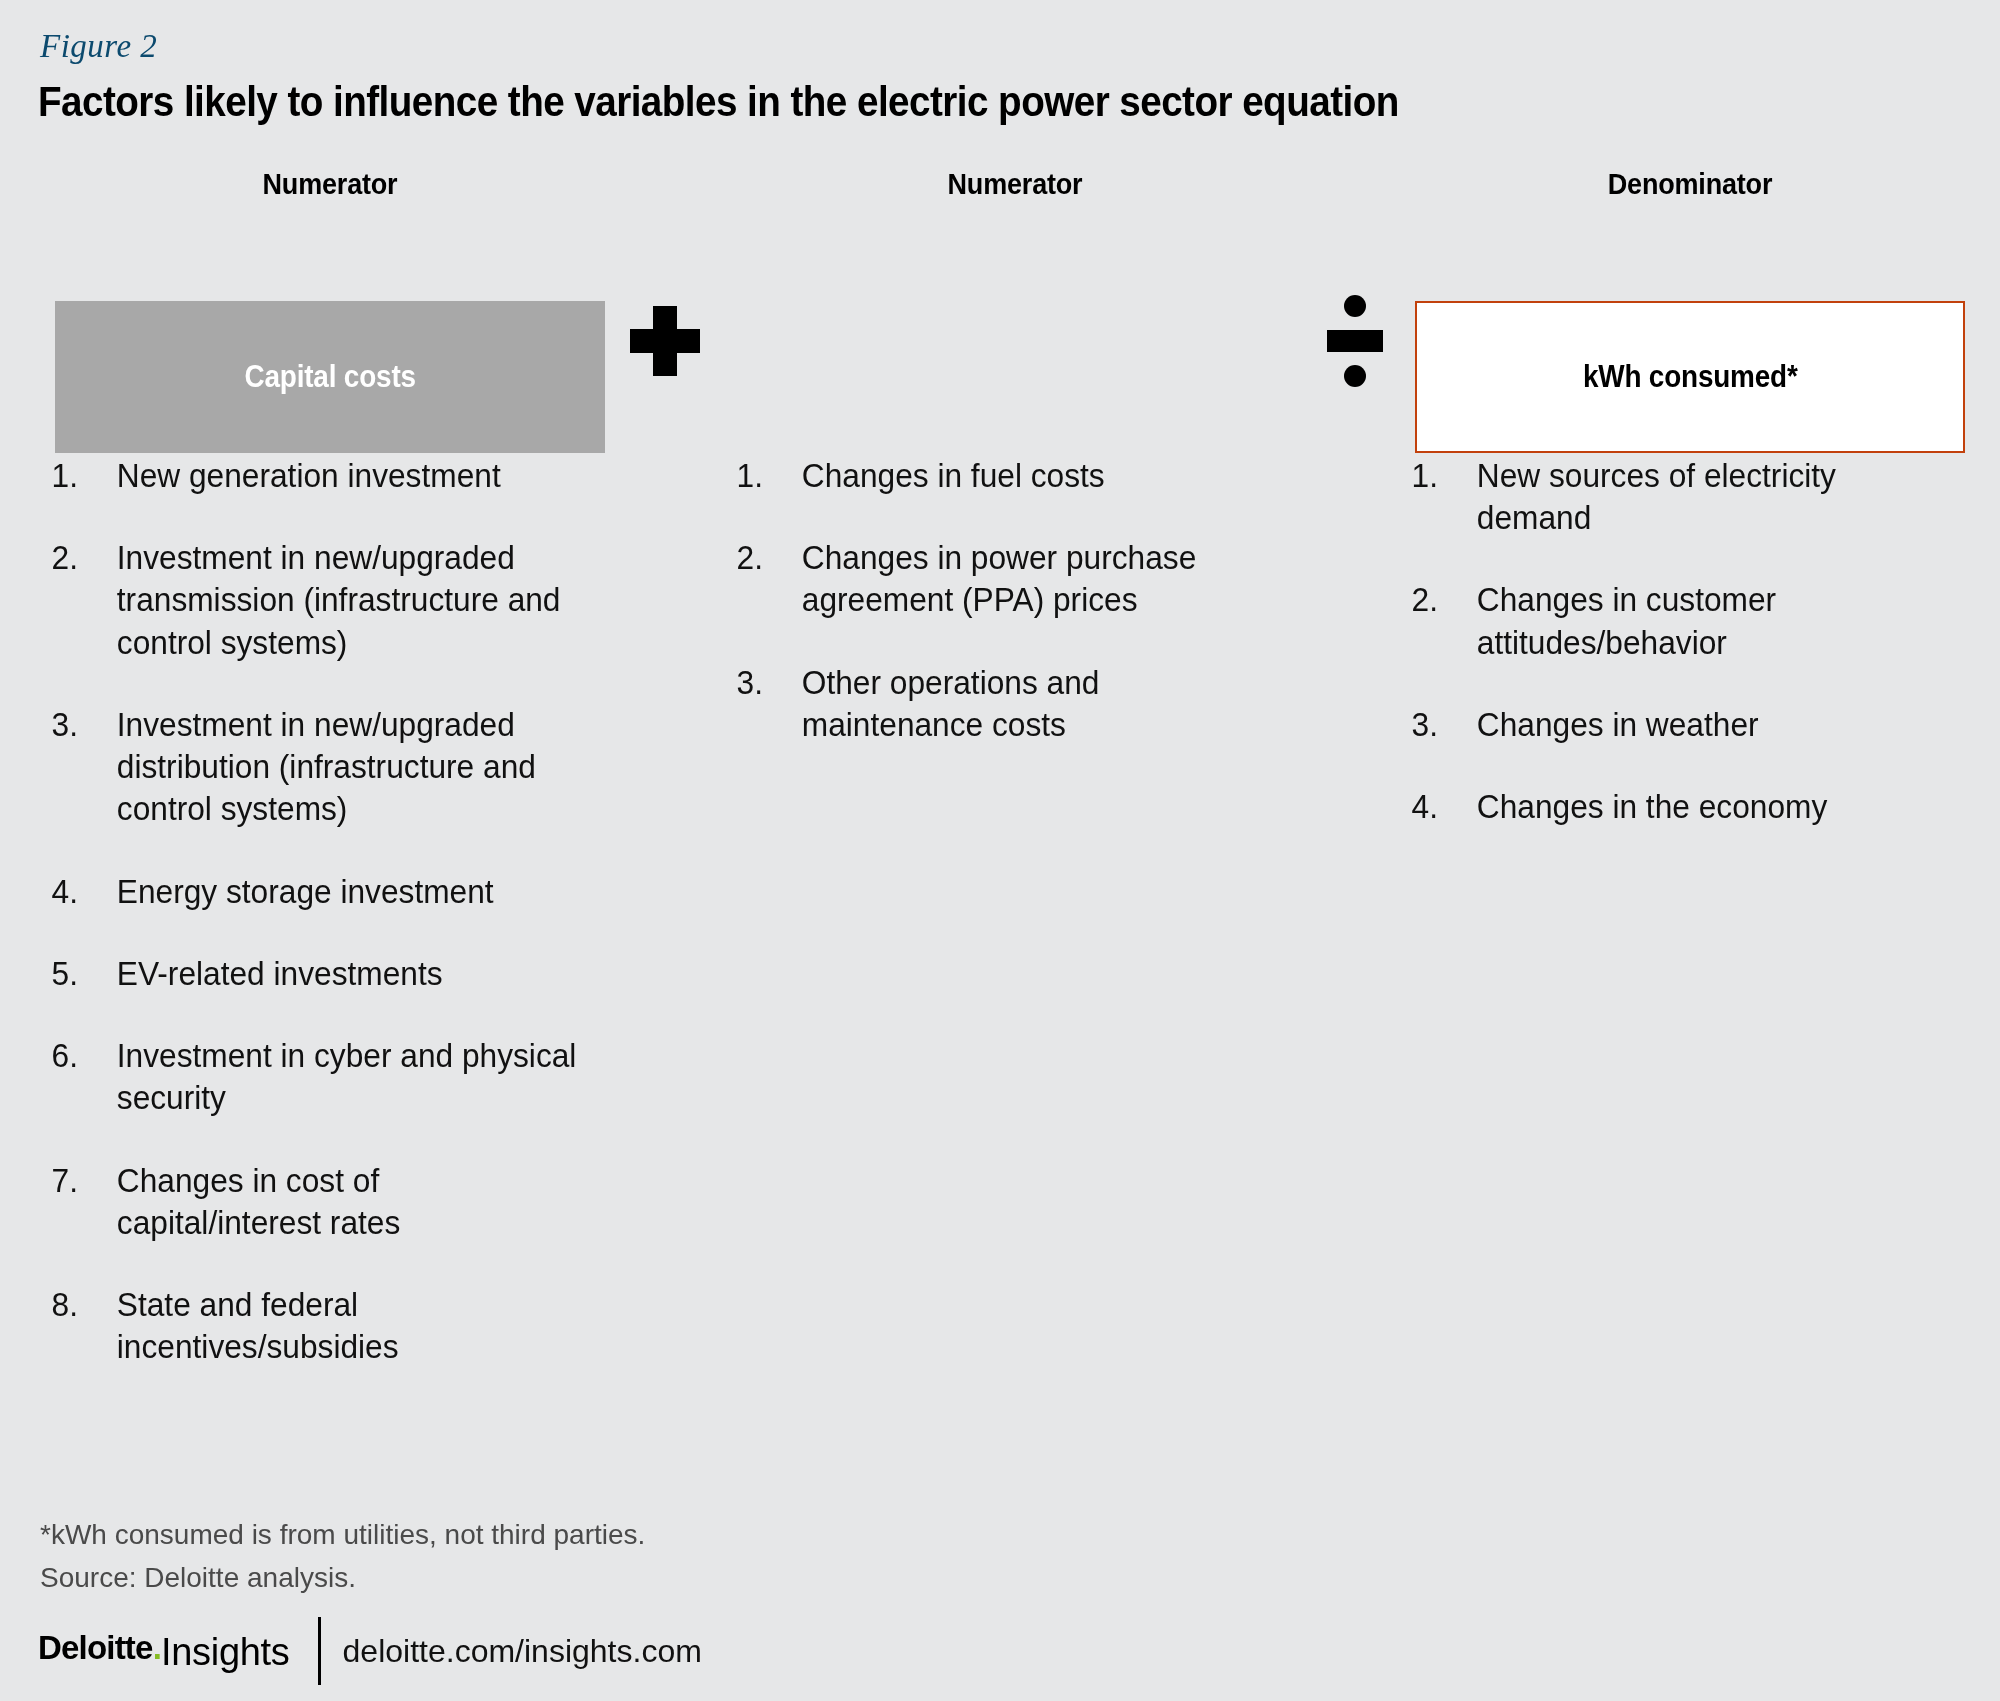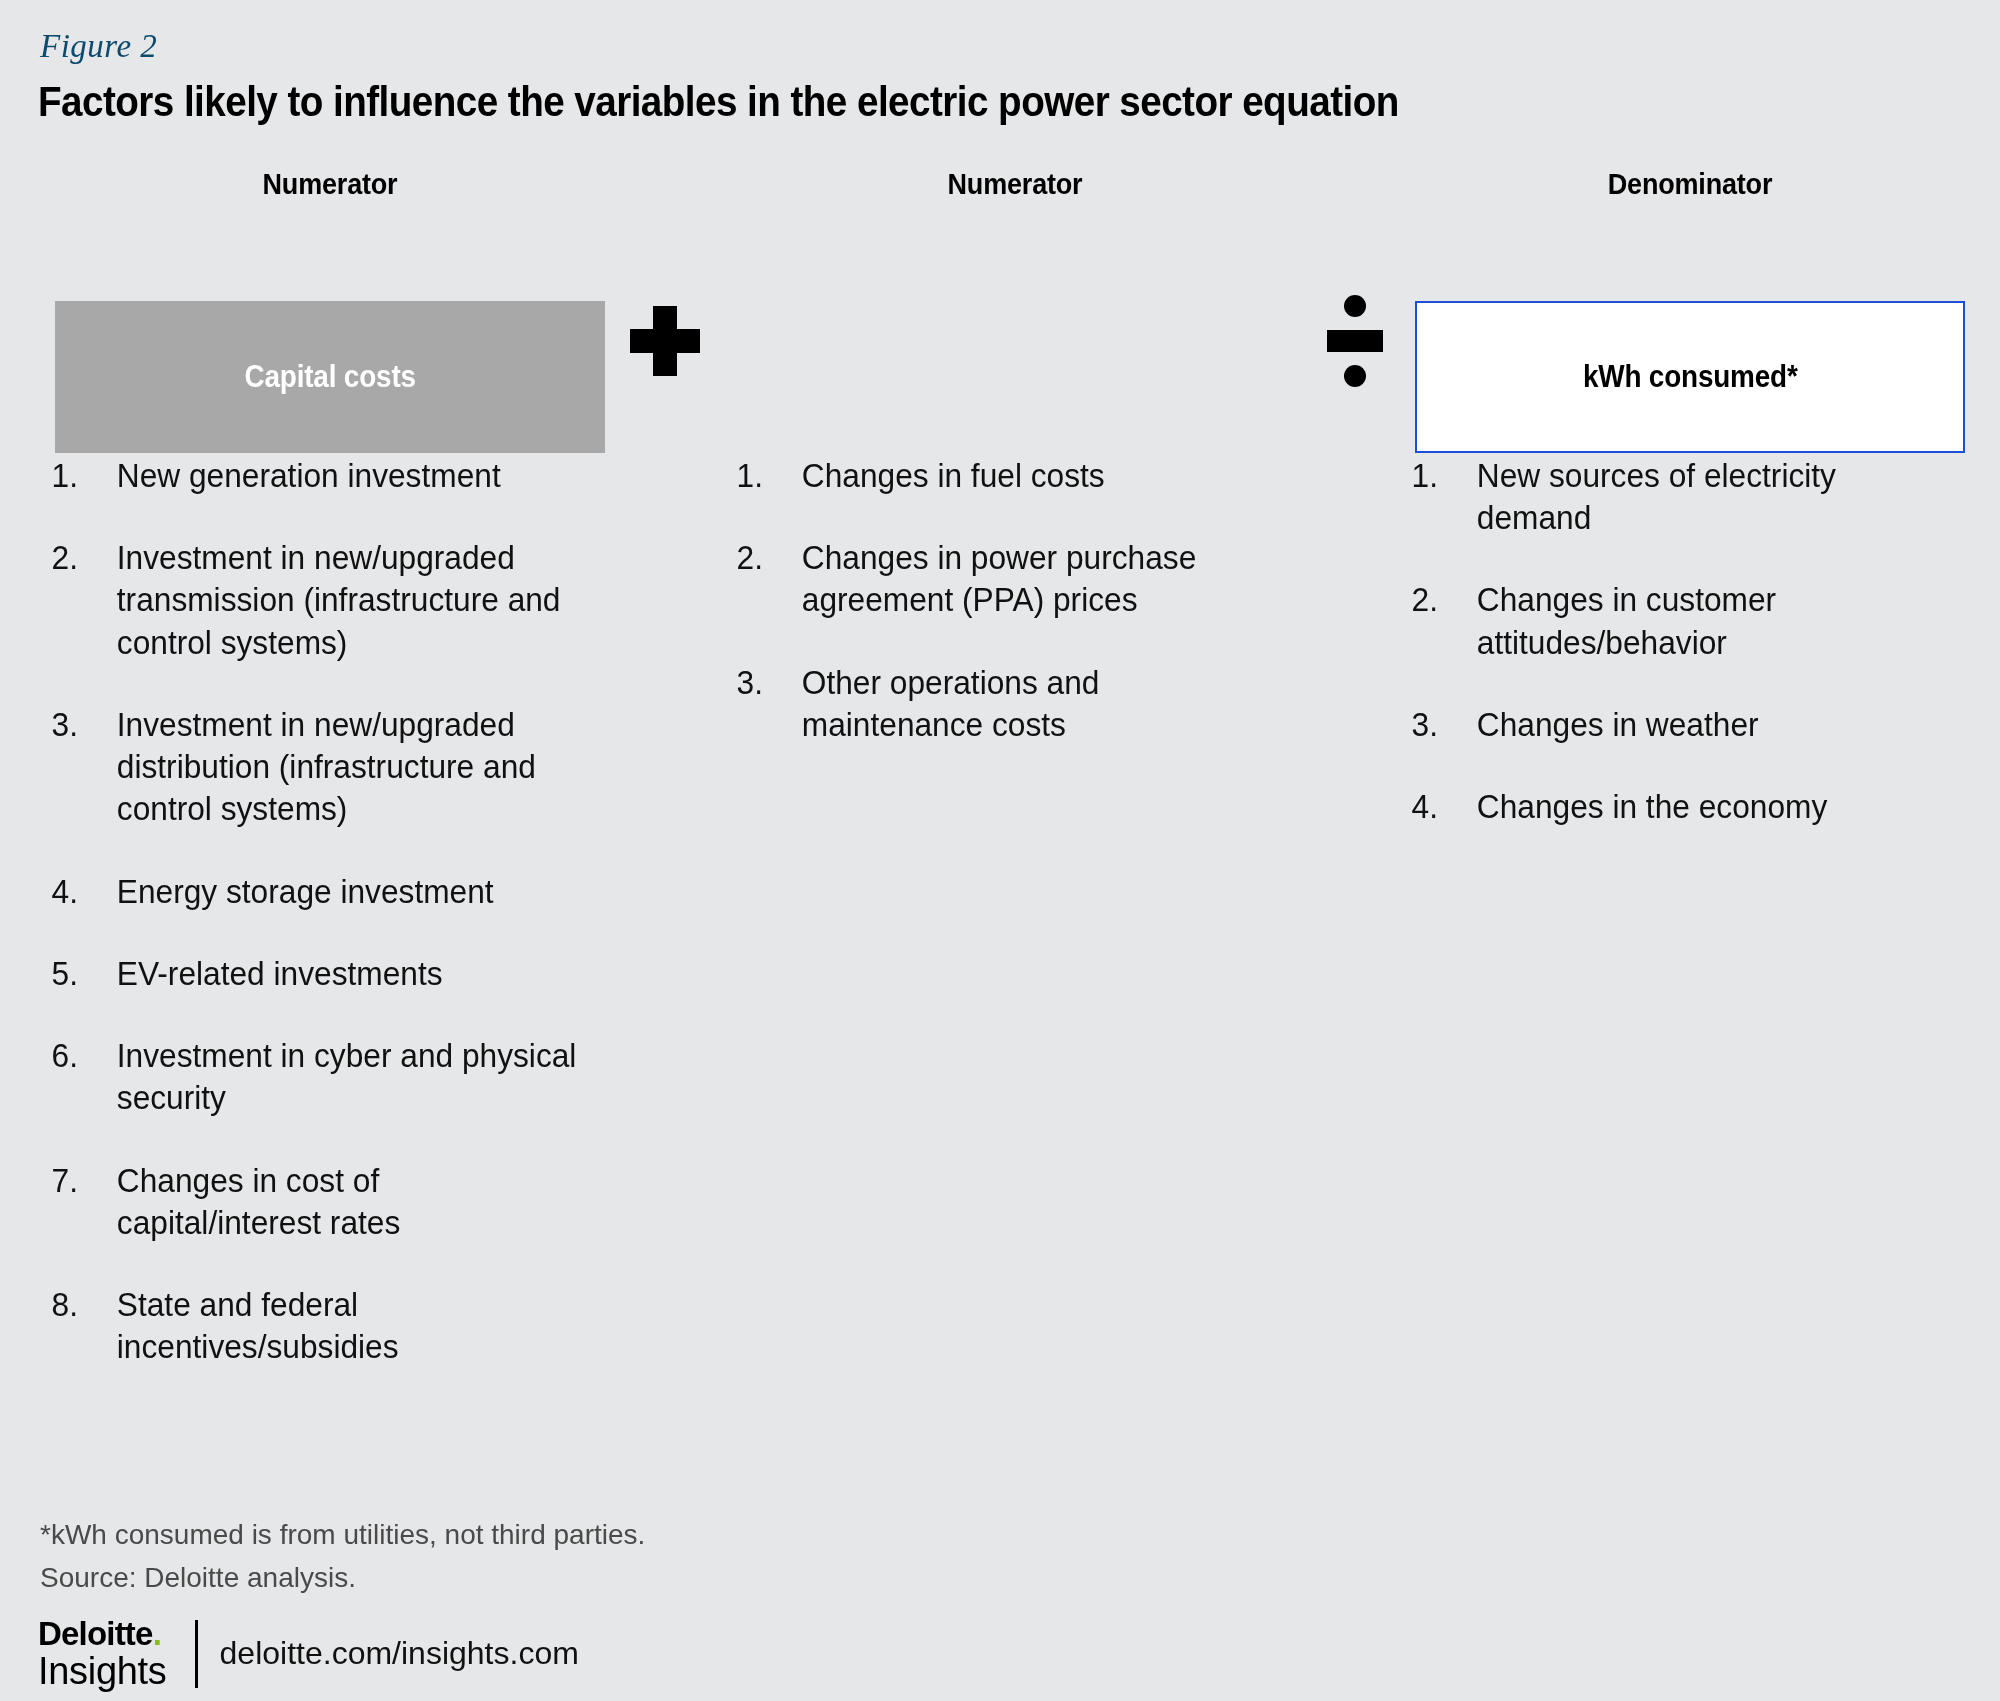--- a/index.html
+++ b/index.html
@@ -73,21 +73,21 @@
     align-items: center;
     justify-content: center;
     box-sizing: border-box;
     margin-top: 36px;
   }
   .eq-box.filled {
     background: #a8a8a8;
   }
   .eq-box.outlined {
     background: #ffffff;
-    border: 2px solid #1d4ed8;
+    border: 2px solid #c2410c;
   }
   .eq-box-label {
     font-size: 31px;
     font-weight: bold;
     transform: scaleX(0.9);
     letter-spacing: -0.2px;
   }
   .eq-box.filled .eq-box-label { color: #ffffff; }
   .eq-box.outlined .eq-box-label { color: #000000; }
 
@@ -195,22 +195,23 @@
   }
   .brand {
     position: absolute;
     left: 38px;
     top: 1617px;
     display: flex;
     align-items: center;
   }
   .brand-logo {
     display: flex;
-    flex-direction: column;
+    flex-direction: row;
     line-height: 1;
+    text-align: right;
   }
   .brand-deloitte {
     font-size: 33px;
     font-weight: bold;
     letter-spacing: -0.8px;
     color: #000;
   }
   .brand-dot {
     color: #86bc25;
   }

